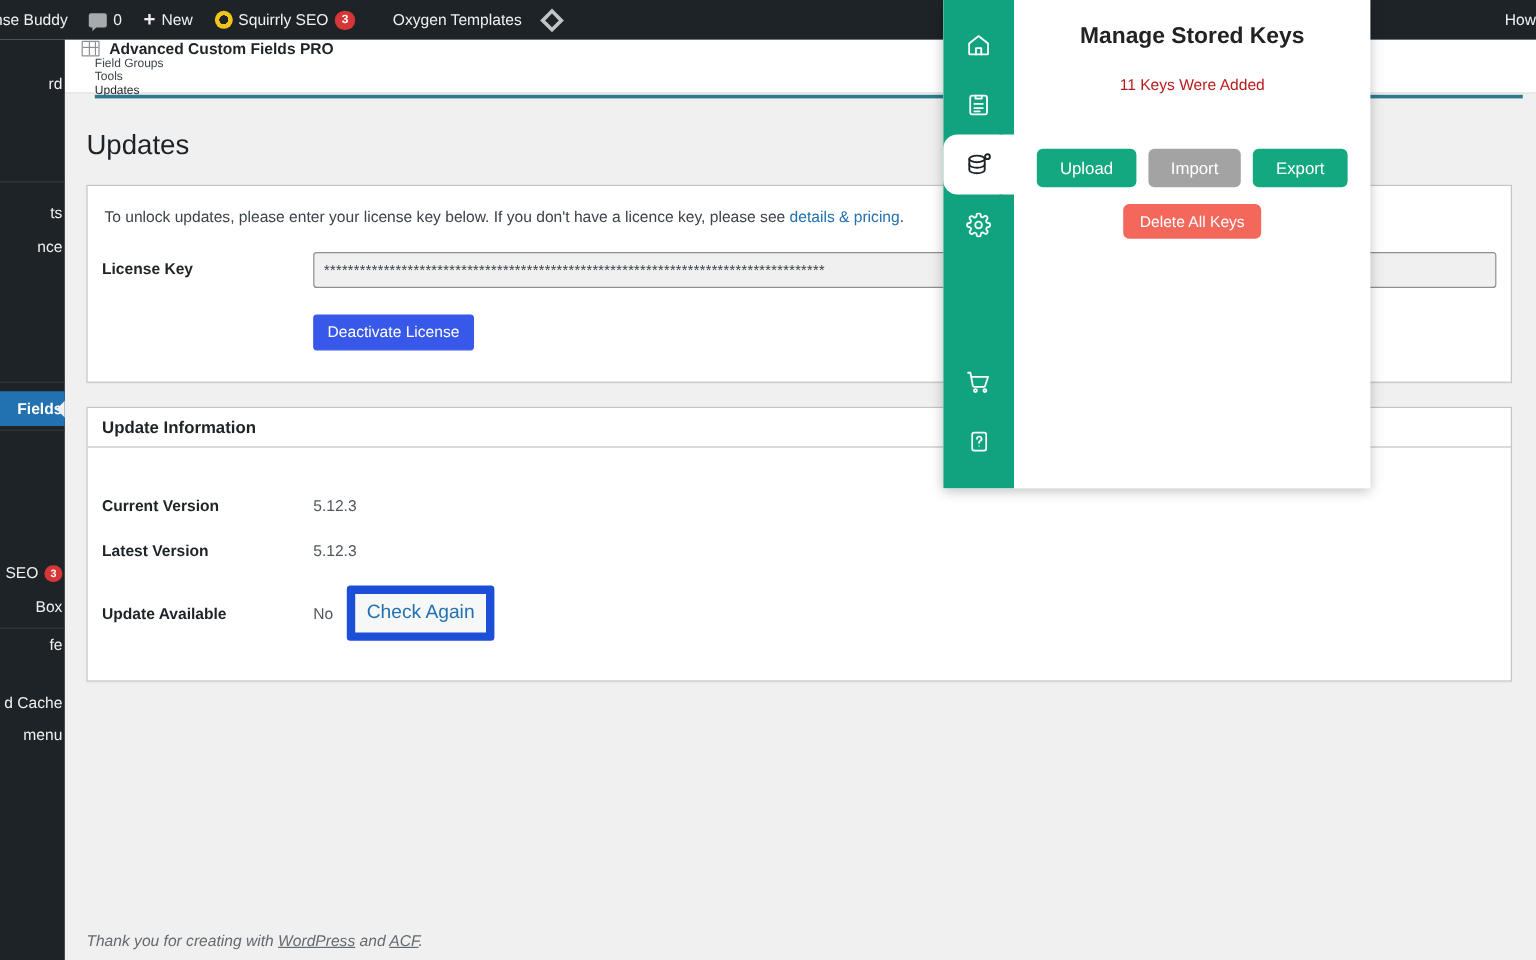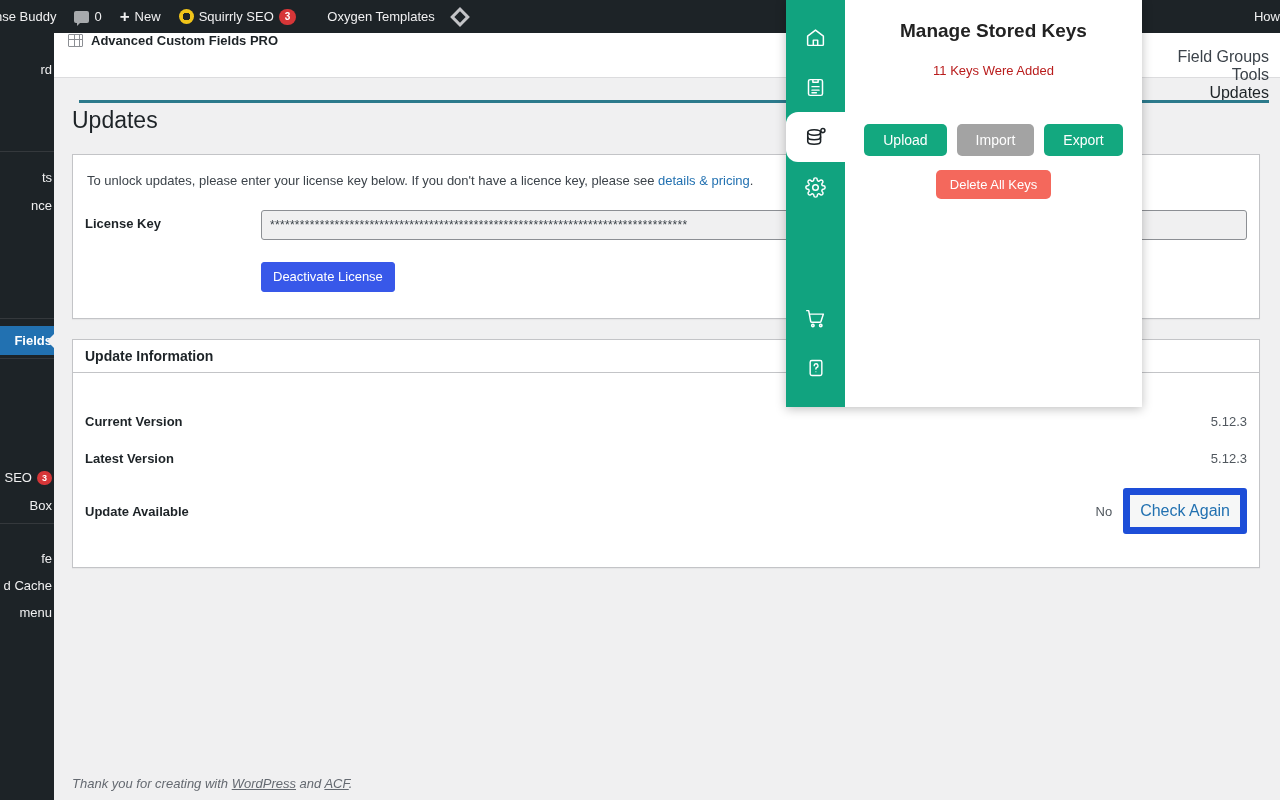--- a/index.html
+++ b/index.html
@@ -93,21 +93,21 @@
   }
   .acf-logo {
     width: 15px; height: 13px; border: 1.5px solid #8c8f94; border-radius: 1px;
     background:
       linear-gradient(#8c8f94,#8c8f94) 0 4px / 100% 1px no-repeat,
       linear-gradient(#8c8f94,#8c8f94) 5px 0 / 1px 100% no-repeat,
       linear-gradient(#8c8f94,#8c8f94) 10px 0 / 1px 100% no-repeat;
   }
   .acf-tab {
     display: flex; align-items: center; padding: 0 11px;
-    font-size: 16px; color: #3c434a; position: relative; justify-content: flex-end;
+    font-size: 10px; color: #3c434a; position: relative;
   }
   .acf-tab.active { color: #1d2327; }
   .acf-tab.active::after {
     content: ""; position: absolute; left: 11px; right: 11px; bottom: -1px;
     height: 3px; background: #2c7a8c;
   }
 
   .wrap { padding: 10px 20px 0 18px; }
   h1.page-title {
     font-size: 23px; font-weight: 400; color: #1d2327;
@@ -144,21 +144,21 @@
     border-radius: 3px; font-size: 13px; padding: 5px 11px;
     cursor: pointer; line-height: 1.4;
   }
   .btn-secondary {
     background: #f6f7f7; border: 7px solid #1d4ed8; color: #2271b1;
     border-radius: 3px; font-size: 16px; padding: 4px 10px;
     cursor: pointer; line-height: 1.5;
   }
   .indent-left { margin-left: 176px; margin-top: 22px; }
 
-  .info-row { display: flex; align-items: center; padding: 11px 0; justify-content: space-between; }
+  .info-row { display: flex; align-items: center; padding: 11px 0; }
   .info-label {
     width: 176px; font-size: 13px; font-weight: 600; color: #1d2327; flex: none;
   }
   .info-value { font-size: 13px; color: #50575e; }
   .info-value-inline { display: flex; align-items: center; gap: 11px; }
 
   .wp-footer {
     position: absolute; left: 18px; bottom: 9px;
     font-size: 13px; font-style: italic; color: #646970;
   }
@@ -263,21 +263,21 @@
     </div>
     <div class="wpmenu-sep" style="top:325px;"></div>
     <div class="wpmenu-item" style="top:430px;">
       <span>SEO</span>
       <span class="badge">3</span>
     </div>
     <div class="wpmenu-item" style="top:458px;">
       <span>Box</span>
     </div>
     <div class="wpmenu-sep" style="top:490px;"></div>
-    <div class="wpmenu-item" style="top:511px;">
+    <div class="wpmenu-item" style="top:490px;">
       <span>fe</span>
     </div>
     <div class="wpmenu-item" style="top:538px;">
       <span>d Cache</span>
     </div>
     <div class="wpmenu-item" style="top:565px;">
       <span>menu</span>
     </div>
   </div>
 

